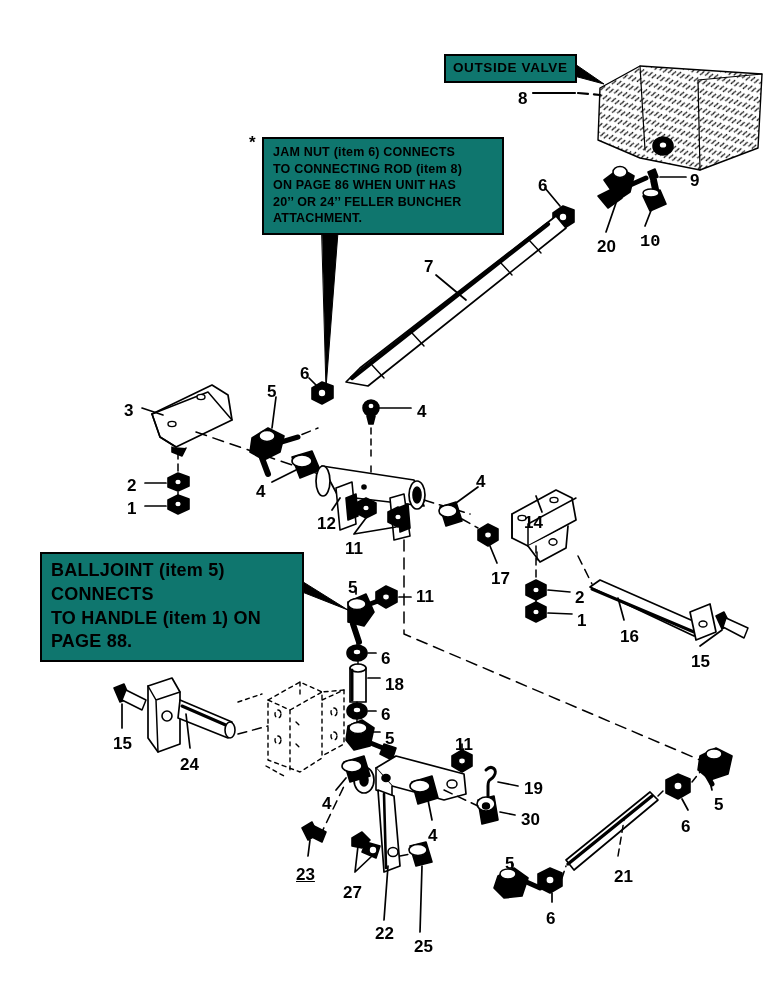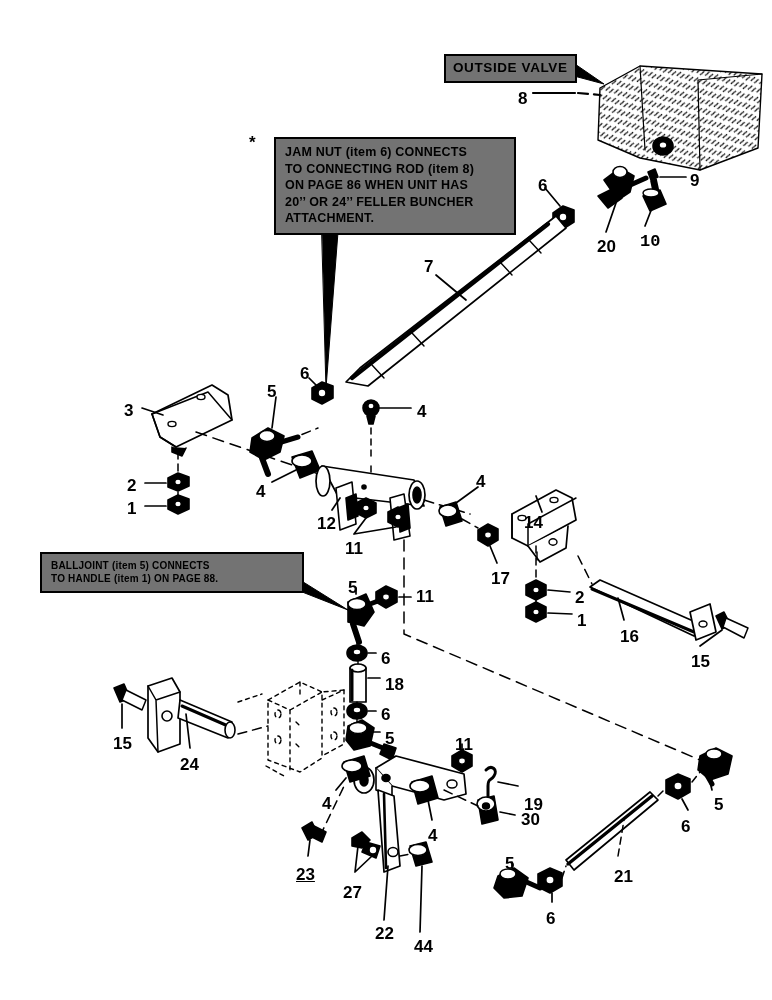--- a/index.html
+++ b/index.html
@@ -1,23 +1,23 @@
 <!DOCTYPE html>
 <html><head>
 <meta charset="utf-8">
 <title>Parts Diagram</title>
 <style>
   html,body{margin:0;padding:0;background:#ffffff;}
   body{width:772px;height:1000px;font-family:"Liberation Sans",sans-serif;color:#000;}
   #sheet{position:relative;width:772px;height:1000px;overflow:hidden;background:#fff;}
   #art{position:absolute;left:0;top:0;width:772px;height:1000px;}
-  .callout{position:absolute;border:2px solid #000;background:#737373;padding:5px 8px 6px 9px;
+  .callout{position:absolute;border:2px solid #000;background:#0f766e;padding:5px 8px 6px 9px;
            font-weight:bold;font-size:12.5px;line-height:1.32;letter-spacing:.2px;white-space:pre-line;}
-  #callout-jamnut{left:262px;top:137px;width:221px;margin-left:12px;}
-  #callout-balljoint{left:40px;top:552px;width:243px;font-size:10px;}
+  #callout-jamnut{left:262px;top:137px;width:221px;}
+  #callout-balljoint{left:40px;top:552px;width:243px;font-size:18px;}
   #callout-outsidevalve{left:444px;top:54px;padding:3px 7px 4px 7px;font-size:13.5px;letter-spacing:.6px;}
   .asterisk{position:absolute;left:249px;top:134px;font-weight:bold;font-size:17px;line-height:1;}
   .itemnum{position:absolute;font-weight:bold;font-size:17px;line-height:1;letter-spacing:0;}
 </style>
 </head>
 <body>
 
 <div id="sheet">
 
   <svg id="art" viewBox="0 0 772 1000">
@@ -436,27 +436,27 @@
       <div class="itemnum" style="left: 620px; top: 628px;">16</div>
       <div class="itemnum" style="left: 381px; top: 650px;">6</div>
       <div class="itemnum" style="left: 691px; top: 653px;">15</div>
       <div class="itemnum" style="left: 385px; top: 676px;">18</div>
       <div class="itemnum" style="left: 381px; top: 706px;">6</div>
       <div class="itemnum" style="left: 385px; top: 730px;">5</div>
       <div class="itemnum" style="left: 113px; top: 735px;">15</div>
       <div class="itemnum" style="left: 180px; top: 756px;">24</div>
       <div class="itemnum" style="left: 455px; top: 736px;">11</div>
       <div class="itemnum" style="left: 714px; top: 796px;">5</div>
-      <div class="itemnum" style="left: 524px; top: 796px;">19</div>
+      <div class="itemnum" style="left: 524px; top: 780px;">19</div>
       <div class="itemnum" style="left: 322px; top: 795px;">4</div>
       <div class="itemnum" style="left: 521px; top: 811px;">30</div>
       <div class="itemnum" style="left: 428px; top: 827px;">4</div>
       <div class="itemnum" style="left: 681px; top: 818px;">6</div>
       <div class="itemnum" style="left: 296px; top: 866px; text-decoration: underline;">23</div>
       <div class="itemnum" style="left: 505px; top: 855px;">5</div>
       <div class="itemnum" style="left: 614px; top: 868px; text-align: center;">21</div>
       <div class="itemnum" style="left: 343px; top: 884px;">27</div>
       <div class="itemnum" style="left: 546px; top: 910px;">6</div>
       <div class="itemnum" style="left: 375px; top: 925px;">22</div>
-      <div class="itemnum" style="left: 414px; top: 938px;">44</div>
+      <div class="itemnum" style="left: 414px; top: 938px;">25</div>
     </div>
 
 </div>
 
 </body></html>

